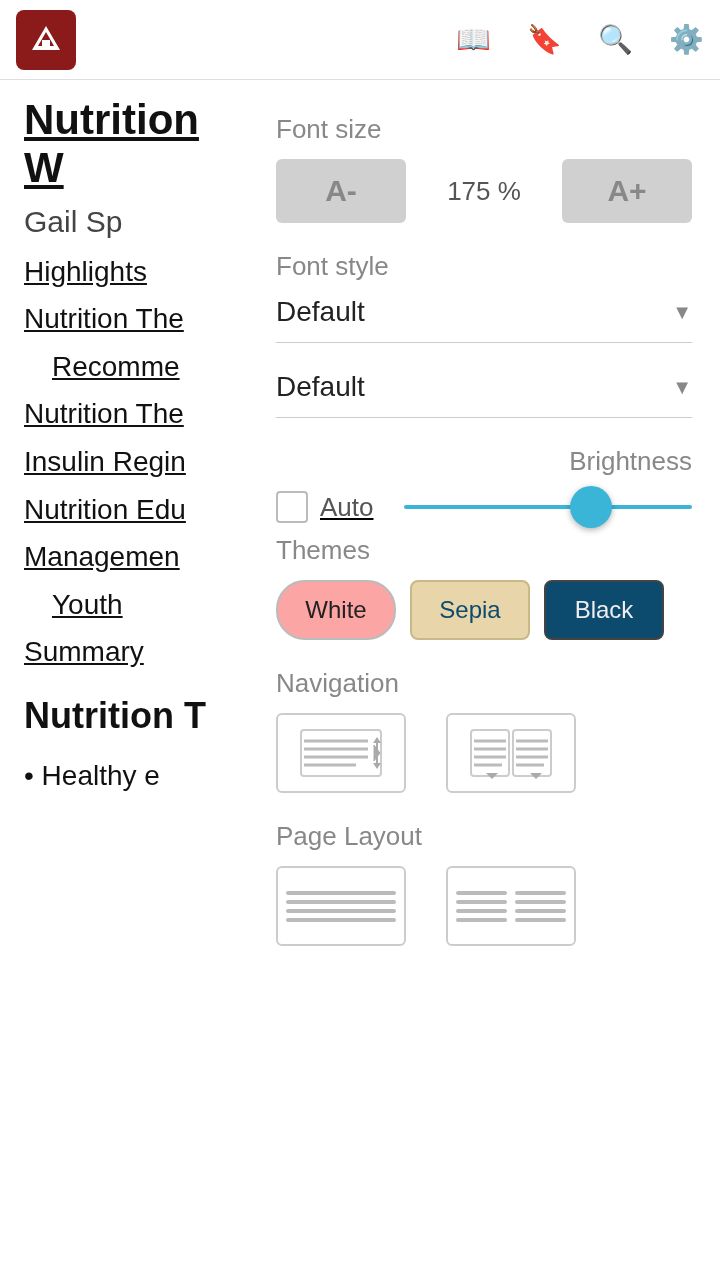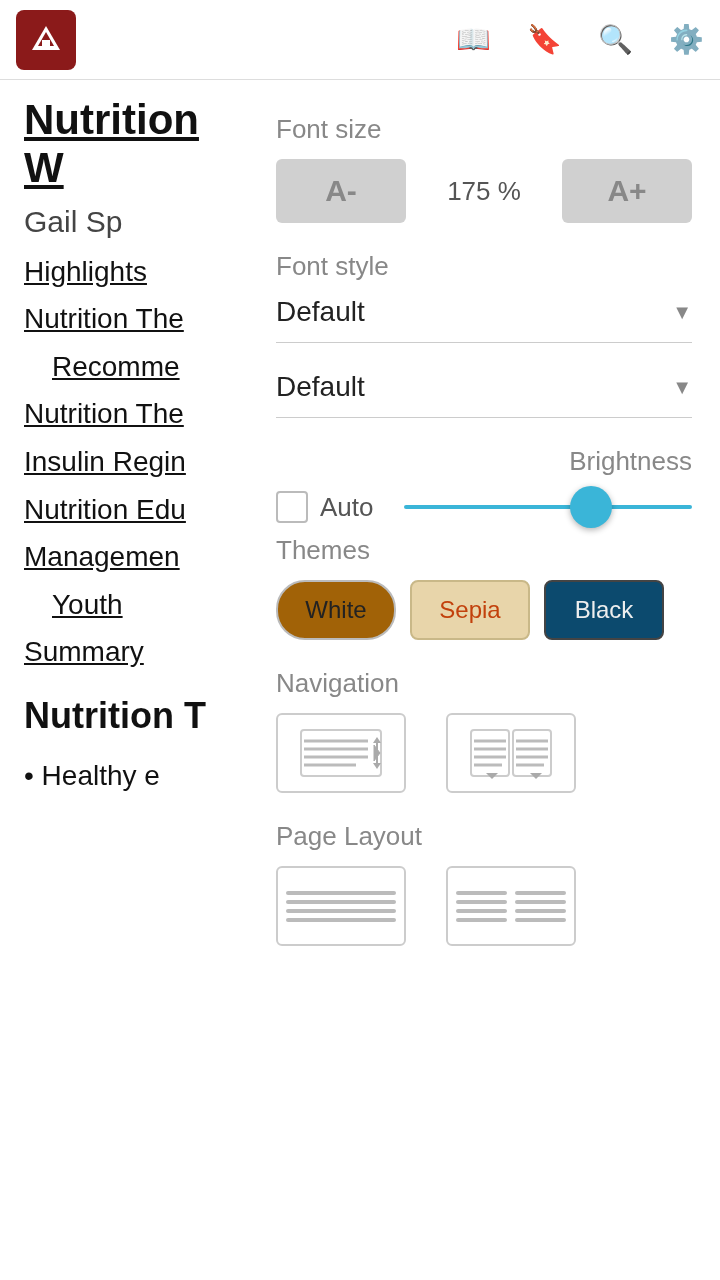--- a/index.html
+++ b/index.html
@@ -170,20 +170,21 @@
     .brightness-row {
       display: flex;
       align-items: center;
       gap: 20px;
       margin-top: 10px;
     }
     .checkbox-wrap {
       display: flex;
       align-items: center;
       gap: 12px;
+      text-decoration: underline;
     }
     .checkbox {
       width: 32px;
       height: 32px;
       border: 2px solid #bbb;
       border-radius: 4px;
       background: #fff;
     }
     .checkbox-label {
       font-size: 26px;
@@ -224,28 +225,28 @@
       border-radius: 8px;
       border: 2px solid #ccc;
       font-size: 24px;
       font-weight: 500;
       cursor: pointer;
       display: flex;
       align-items: center;
       justify-content: center;
     }
     .theme-white {
-      background: #a16207;
+      background: #fca5a5;
       color: #222;
       border-color: #bbb;
       border-radius: 29px;
     }
     .theme-sepia {
       background: #e8d5aa;
-      color: #c2410c;
+      color: #0c4a6e;
       border-color: #c9b888;
     }
     .theme-black {
       background: #0c4a6e;
       color: #eee;
       border-color: #444;
     }
 
     
     .navigation-section {

